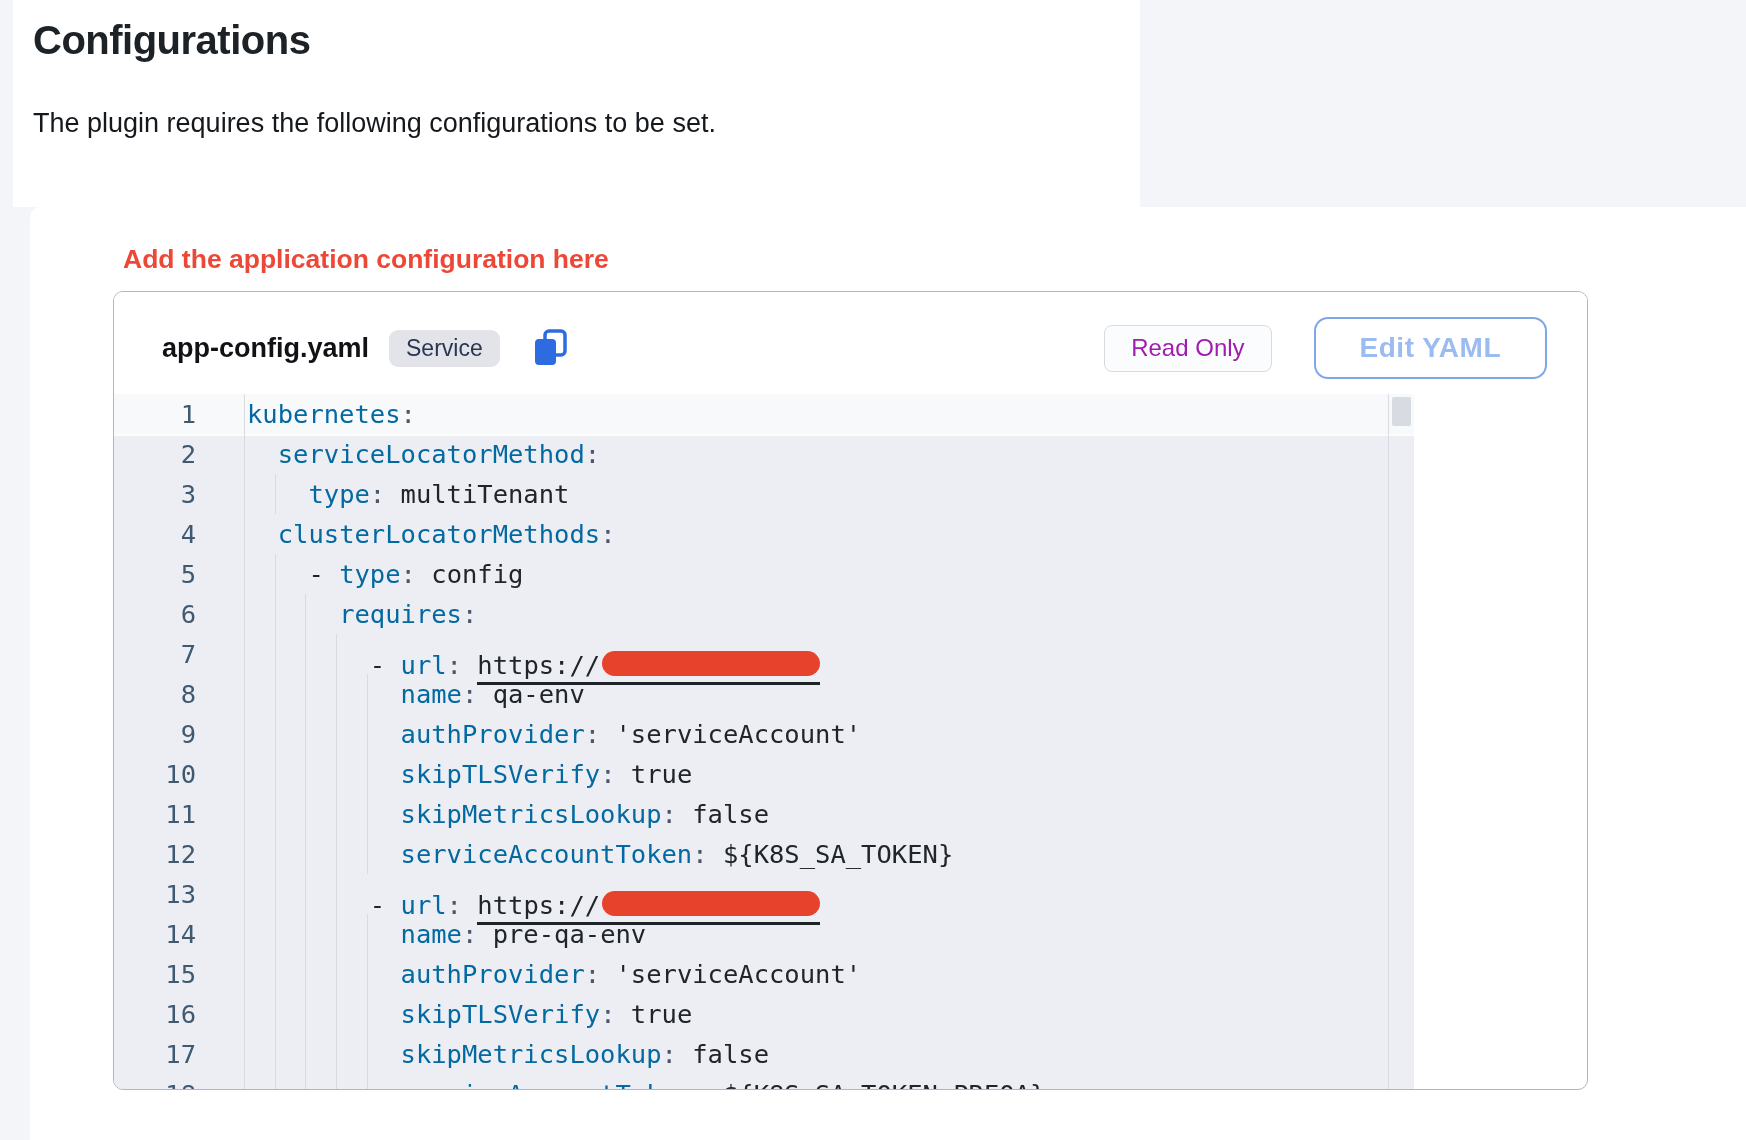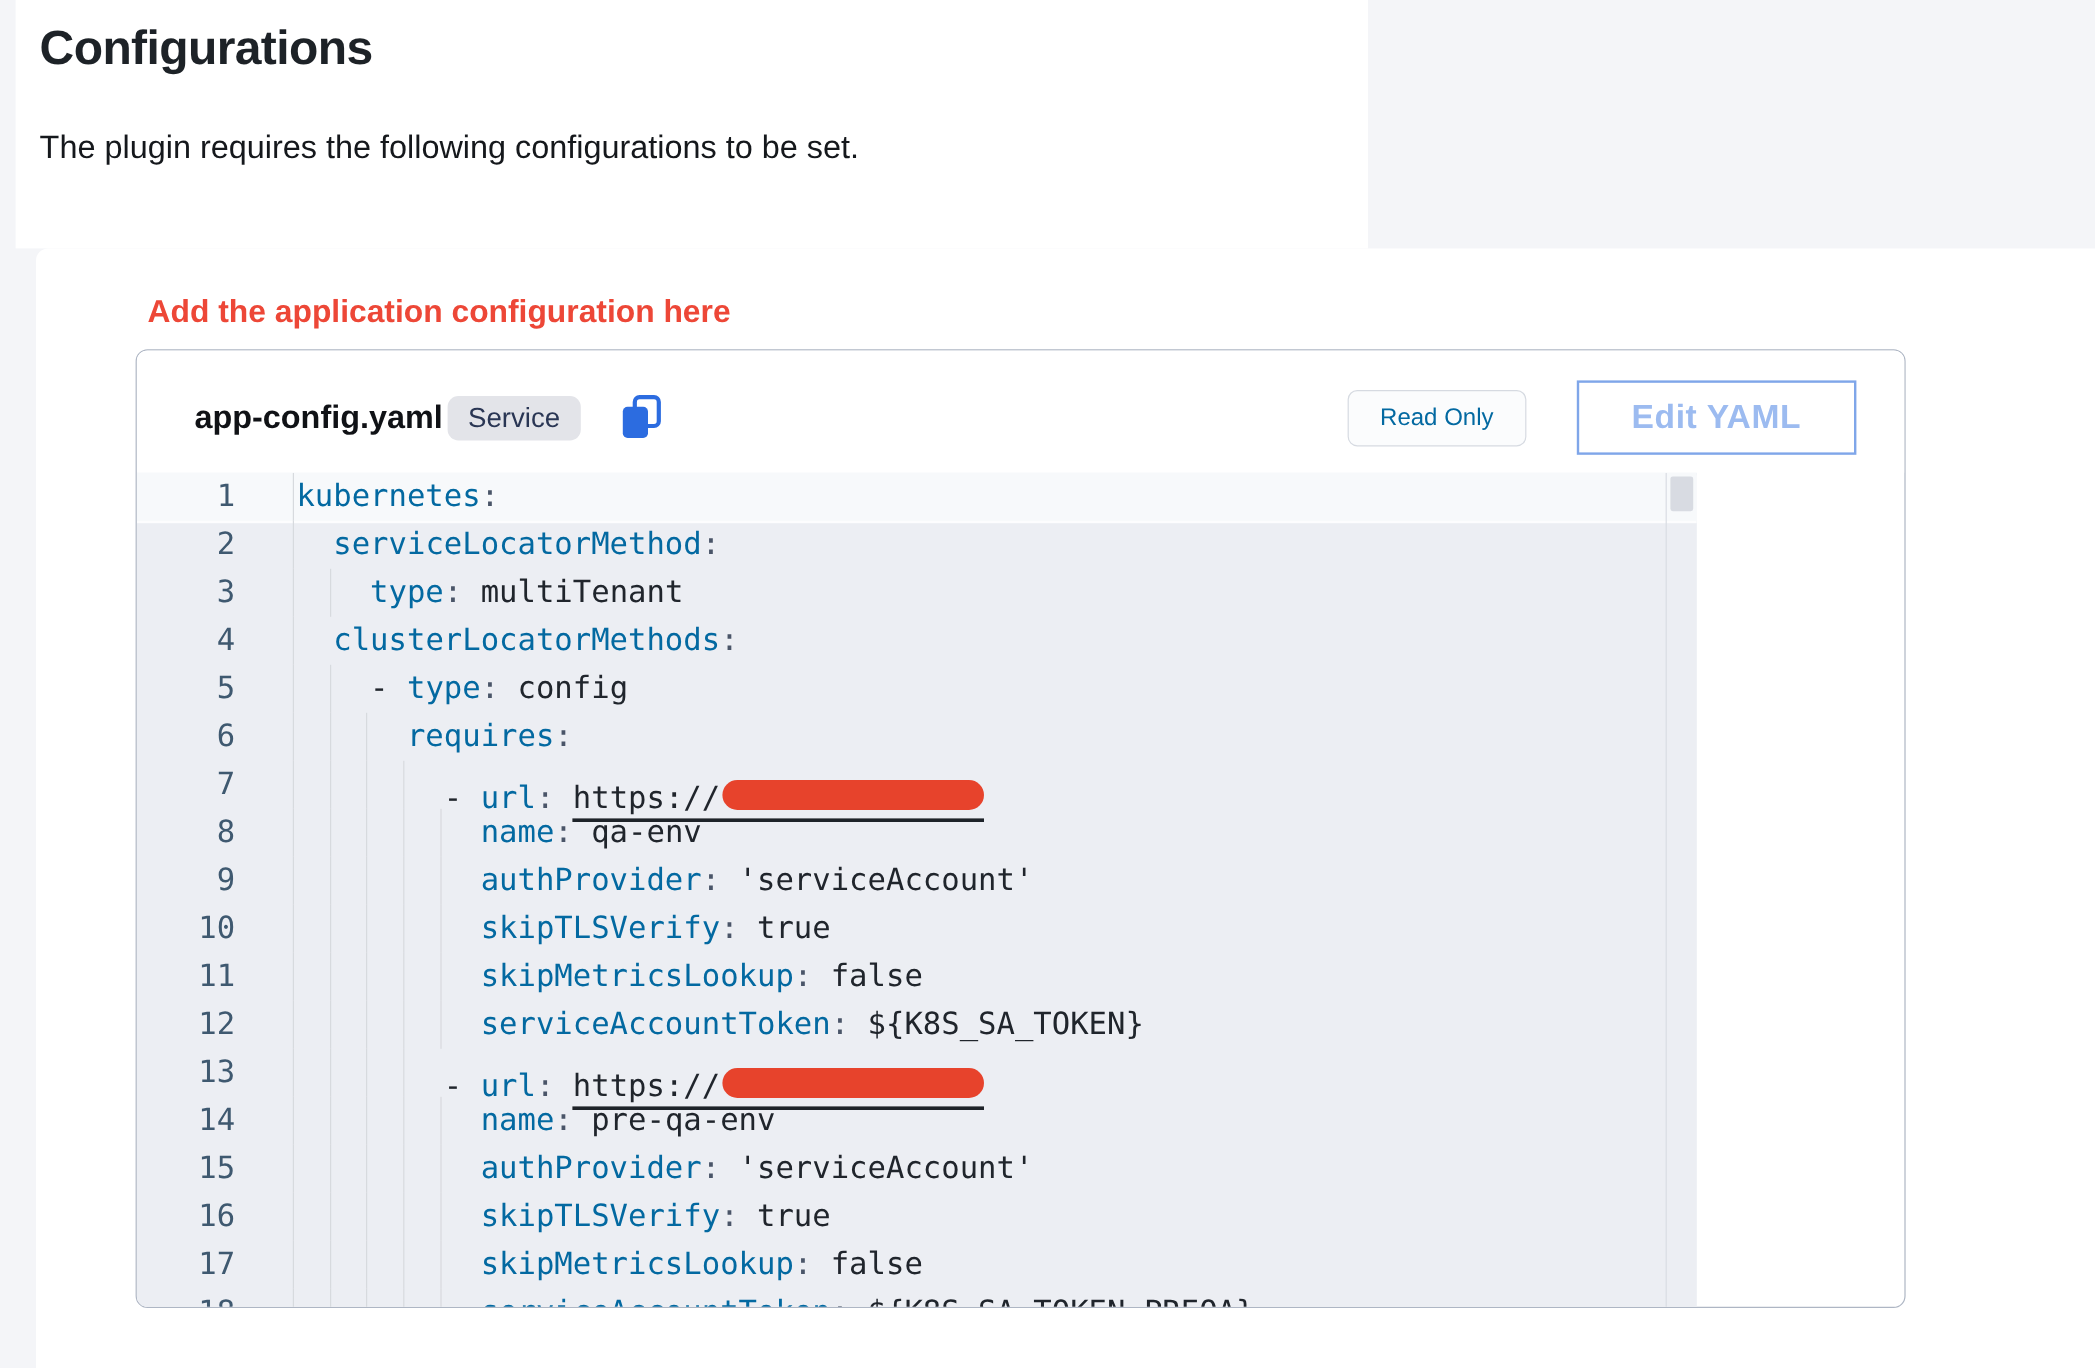--- a/index.html
+++ b/index.html
@@ -13,28 +13,28 @@
   .outer-card { position:absolute; left:30px; top:207px; right:0; height:933px; background:#ffffff; border-radius:10px 0 0 0; }
 
   .callout { position:absolute; left:123px; top:244px; font-size:26.5px; font-weight:700; color:#ed4737; }
 
   .config-card { position:absolute; left:113px; top:291px; width:1475px; height:799px; background:#ffffff;
                  border:1.5px solid #aeb6c4; border-radius:10px; overflow:hidden; }
 
   .card-header { position:absolute; left:0; top:0; width:100%; height:102px; display:flex; align-items:center;
                  padding:10px 40px 0 48px; background:#ffffff; }
   .filename { font-size:27px; font-weight:700; color:#101216; }
-  .service-badge { margin-left:4px; background:#e3e4e9; color:#2a3654; font-size:23px; padding:5px 17px;
+  .service-badge { margin-left:20px; background:#e3e4e9; color:#2a3654; font-size:23px; padding:5px 17px;
                    border-radius:9px; }
   .copy-icon { margin-left:32px; width:38px; height:40px; cursor:pointer; }
   .header-spacer { flex:1; }
   .read-only-btn { height:47px; padding:0 26px; background:#fbfcfd; border:1px solid #d6dae1; border-radius:8px;
-                   color:#0369a1; font-size:20px; font-family:"Liberation Sans", sans-serif; cursor:pointer; }
+                   color:#a21caf; font-size:24px; font-family:"Liberation Sans", sans-serif; cursor:pointer; }
   .edit-yaml-btn { margin-left:42px; height:62px; padding:0 44px; background:#ffffff; border:2px solid #7fa6e9;
-                   border-radius:0; color:#9cbbf0; font-size:28px; font-weight:700; letter-spacing:0.5px;
+                   border-radius:14px; color:#9cbbf0; font-size:28px; font-weight:700; letter-spacing:0.5px;
                    font-family:"Liberation Sans", sans-serif; cursor:pointer; }
 
   .code-editor { position:absolute; left:0; top:102px; width:1300px; height:697px; background:#eceef3; overflow:hidden; }
   .row { position:relative; display:flex; height:40px; line-height:40px;
          font-family:"DejaVu Sans Mono", monospace; font-size:25.5px; }
   .row.active { background:#f7f9fb; box-shadow:0 2px 0 #fdfdfe; }
   .ln { flex:0 0 82px; text-align:right; color:#3f5970; user-select:none; }
   .code { position:relative; flex:1; padding-left:51px; white-space:pre; }
   .guide { position:absolute; top:0; bottom:0; width:1px; background:#d7dade; }
   .c-key { color:#0369a1; }

